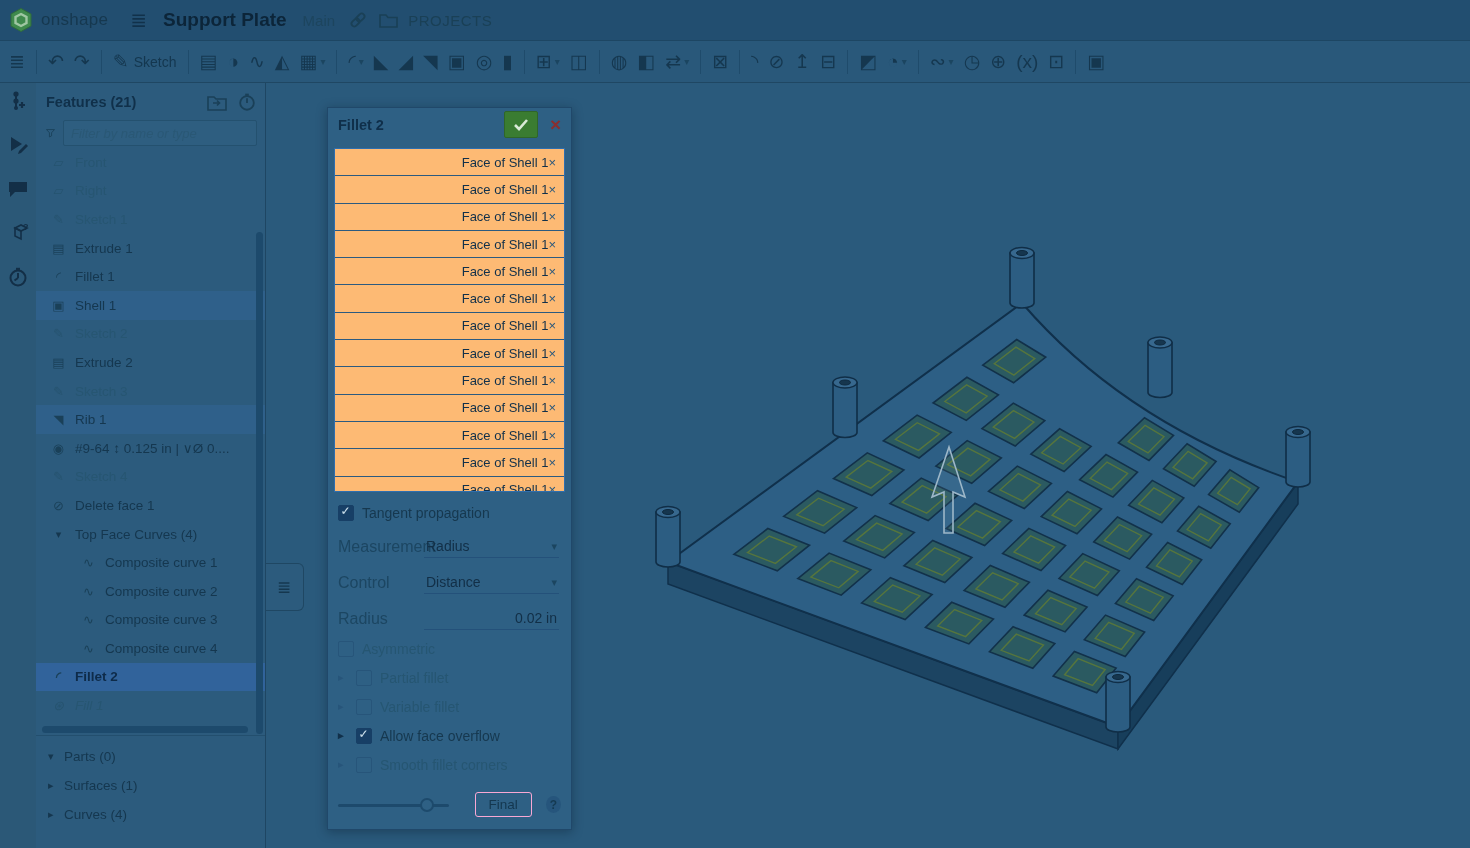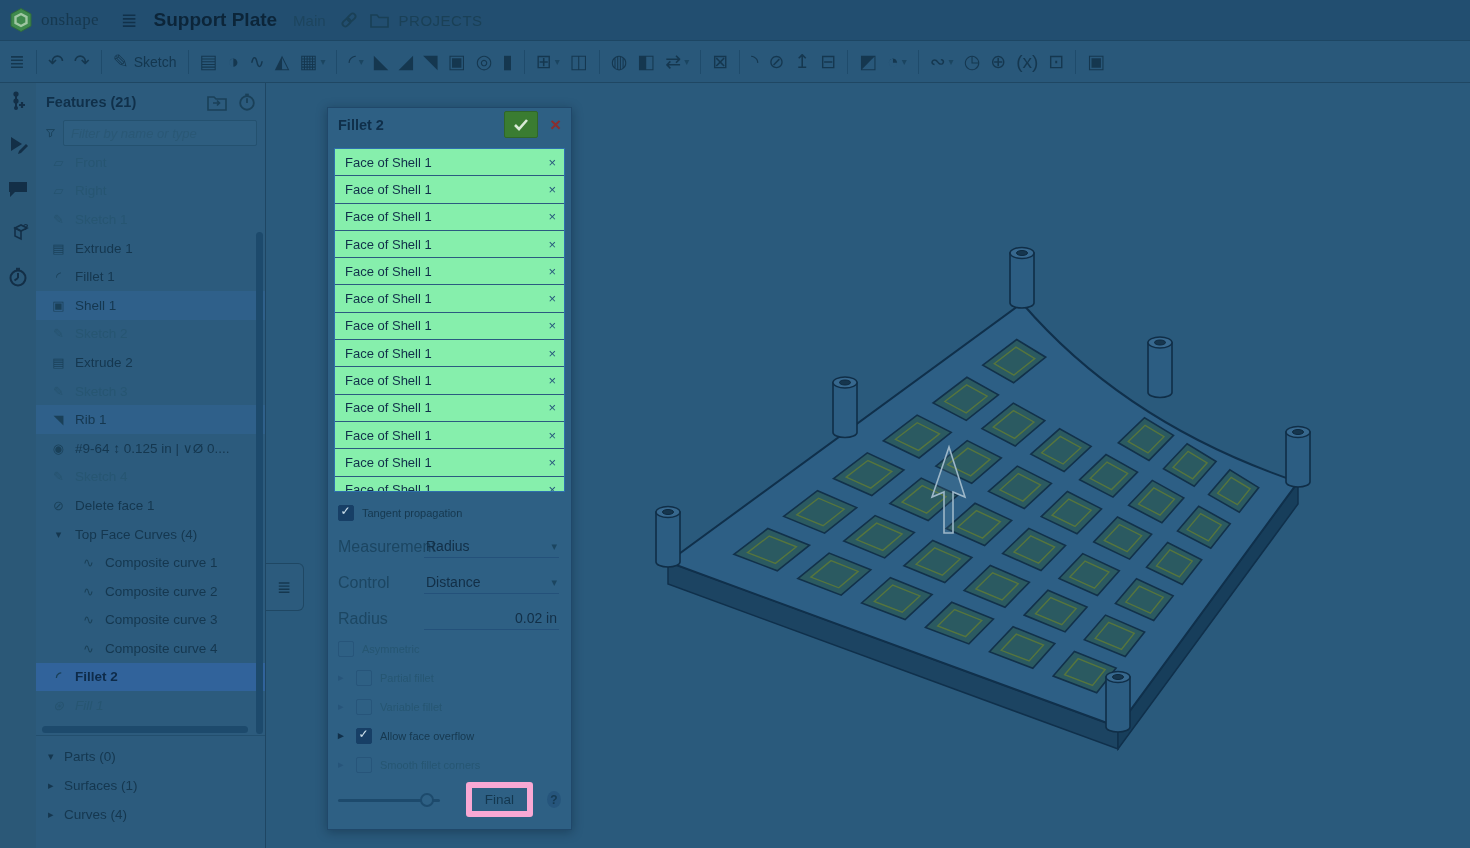--- a/index.html
+++ b/index.html
@@ -12,21 +12,21 @@
   .pocket{fill:#2b5a61;stroke:#12314a;stroke-width:1.6;}
   .rim{fill:none;stroke:#5e7a36;stroke-width:1.4;opacity:.85;}
   .post-body{fill:#2c5d82;stroke:#102e47;stroke-width:1.6;}
   .post-top{fill:#37688e;stroke:#102e47;stroke-width:1.4;}
   .post-hole{fill:#16364e;stroke:#0e2a40;stroke-width:1;}
 
   
   #topbar{position:absolute;left:0;top:0;width:1470px;height:40px;background:#224e70;
           border-bottom:1px solid #1d4663;display:flex;align-items:center;z-index:30;}
   .brand{display:flex;align-items:center;gap:7px;padding:0 10px 0 8px;}
-  .brand-name{font-size:17px;color:#16384f;letter-spacing:.3px;font-family:Liberation Serif, serif;}
+  .brand-name{font-size:17px;color:#16384f;letter-spacing:.3px;}
   .hamburger{font-size:20px;color:#11314a;padding:0 12px;cursor:pointer;}
   .doc-title{font-size:19px;font-weight:bold;color:#0c2539;padding:0 8px 0 4px;}
   .ws-name{font-size:15px;color:#1d455e;padding:0 8px;}
   .tb-ic{display:flex;align-items:center;padding:0 6px;}
   .proj-label{font-size:15px;color:#1a4056;letter-spacing:.5px;padding-left:4px;}
 
   
   #toolbar{position:absolute;left:0;top:41px;width:1470px;height:41px;background:#29587a;
            border-bottom:1px solid #1f4763;display:flex;align-items:center;padding-left:4px;
            z-index:30;white-space:nowrap;overflow:hidden;}
@@ -87,49 +87,49 @@
   .dlg-titlebar{display:flex;align-items:center;height:33px;padding:0 6px 0 10px;flex:0 0 auto;}
   .dlg-title{flex:1;font-size:14.5px;font-weight:bold;color:#0f2f4a;}
   .dlg-commit{width:32px;height:25px;background:#3a7c31;border:1px solid #2f6628;border-radius:2px;
         display:flex;align-items:center;justify-content:center;cursor:pointer;margin-right:8px;}
   .dlg-close{font-size:19px;font-weight:bold;color:#8a2f2f;cursor:pointer;padding:0 4px;}
   .dlg-tabs{display:flex;height:29px;border-bottom:1px solid #23506f;flex:0 0 auto;}
   .dlg-tab{flex:1;text-align:center;font-size:13.5px;line-height:27px;color:#16384f;cursor:pointer;position:relative;}
   .dlg-tab.active{color:#2d5fa6;font-weight:bold;}
   .dlg-tab.active::after{content:"";position:absolute;left:0;right:0;bottom:-1px;height:3px;background:#2d5fa6;}
   #sel-list{margin:7px 6px 0 6px;border:1.5px solid #2e6eae;height:342px;overflow:hidden;flex:0 0 auto;}
-  .sel-row{display:flex;align-items:center;height:26.3px;background:#86efac;border-bottom:1px solid #2b5a80;
-        font-size:13px;color:#11304a;padding:0 8px 0 10px;cursor:pointer;}
+  .sel-row{display:flex;align-items:center;height:26.3px;background:#fdba74;border-bottom:1px solid #2b5a80;
+        font-size:13px;color:#11304a;padding:0 8px 0 10px;cursor:pointer;text-align:right;}
   .sel-row:last-child{border-bottom:none;}
   .sel-label{flex:1;}
   .sel-x{color:#28577c;font-size:13px;cursor:pointer;}
   .cbrow{display:flex;align-items:center;padding:0 10px;height:26px;margin-top:8px;flex:0 0 auto;}
   .cb{width:14px;height:14px;border:1.5px solid #2a5a7e;border-radius:2px;margin-right:8px;
       flex:0 0 auto;position:relative;cursor:pointer;}
   .cb.checked{background:#173f66;border-color:#173f66;}
   .cb.checked::after{content:"✓";position:absolute;left:1.5px;top:-2px;color:#cfe2ee;font-size:12px;}
-  .cb-label{font-size:11px;color:#16384f;text-align:center;}
+  .cb-label{font-size:14px;color:#16384f;text-align:center;}
   .cbrow.muted .cb-label{color:#265672;}
   .cbrow.muted .cb{border-color:#27557a;}
   .fieldrow{display:flex;align-items:flex-end;padding:0 12px 4px 10px;height:30px;margin-top:2px;flex:0 0 auto;}
   .fieldlab{font-size:16px;color:#1c4662;width:86px;flex:0 0 auto;padding-bottom:2px;}
   .dropdown{flex:1;display:flex;align-items:center;border-bottom:1px solid #24517a;cursor:pointer;}
   .dropval{flex:1;font-size:14px;color:#122f47;padding:2px 0 3px 2px;}
   .dropdown::after{content:"▾";font-size:11px;color:#1b4560;padding-right:2px;}
   .numfield{flex:1;border-bottom:1px solid #24517a;text-align:right;font-size:14px;color:#122f47;
         padding:2px 2px 3px 0;cursor:text;}
   .optrow{display:flex;align-items:center;height:29px;padding-left:10px;flex:0 0 auto;}
   .optchev{width:18px;font-size:11px;color:#27557a;cursor:pointer;}
   .optrow.on .optchev{color:#11304a;font-weight:bold;}
   .dlg-footer{display:flex;align-items:center;margin-top:auto;padding:0 10px 12px 10px;flex:0 0 auto;}
   .slider{position:relative;width:124px;height:14px;margin-right:26px;cursor:pointer;}
   .slider-track{position:absolute;left:0;right:0;top:6px;height:3px;background:#1d4a6c;border-radius:2px;}
   .slider-thumb{position:absolute;left:82px;top:0;width:14px;height:14px;border-radius:50%;
         background:#2e6084;border:2px solid #1d4a6c;box-sizing:border-box;cursor:grab;}
-  .final-btn{border:6px solid #f9a8d4;border-radius:3px;background:#2e6084;color:#14374f;
+  .final-btn{border:1px solid #f9a8d4;border-radius:3px;background:#2e6084;color:#14374f;
         font-family:"Liberation Sans",sans-serif;font-size:13.5px;padding:4px 13px;cursor:pointer;}
   .help-ic{width:17px;height:17px;border-radius:50%;background:#26557c;color:#153a52;font-size:12px;
         font-weight:bold;display:flex;align-items:center;justify-content:center;margin-left:14px;cursor:pointer;}
 
   svg.inline-ic{display:block;}
 </style>
 </head>
 <body>
 
 <div id="stage">

